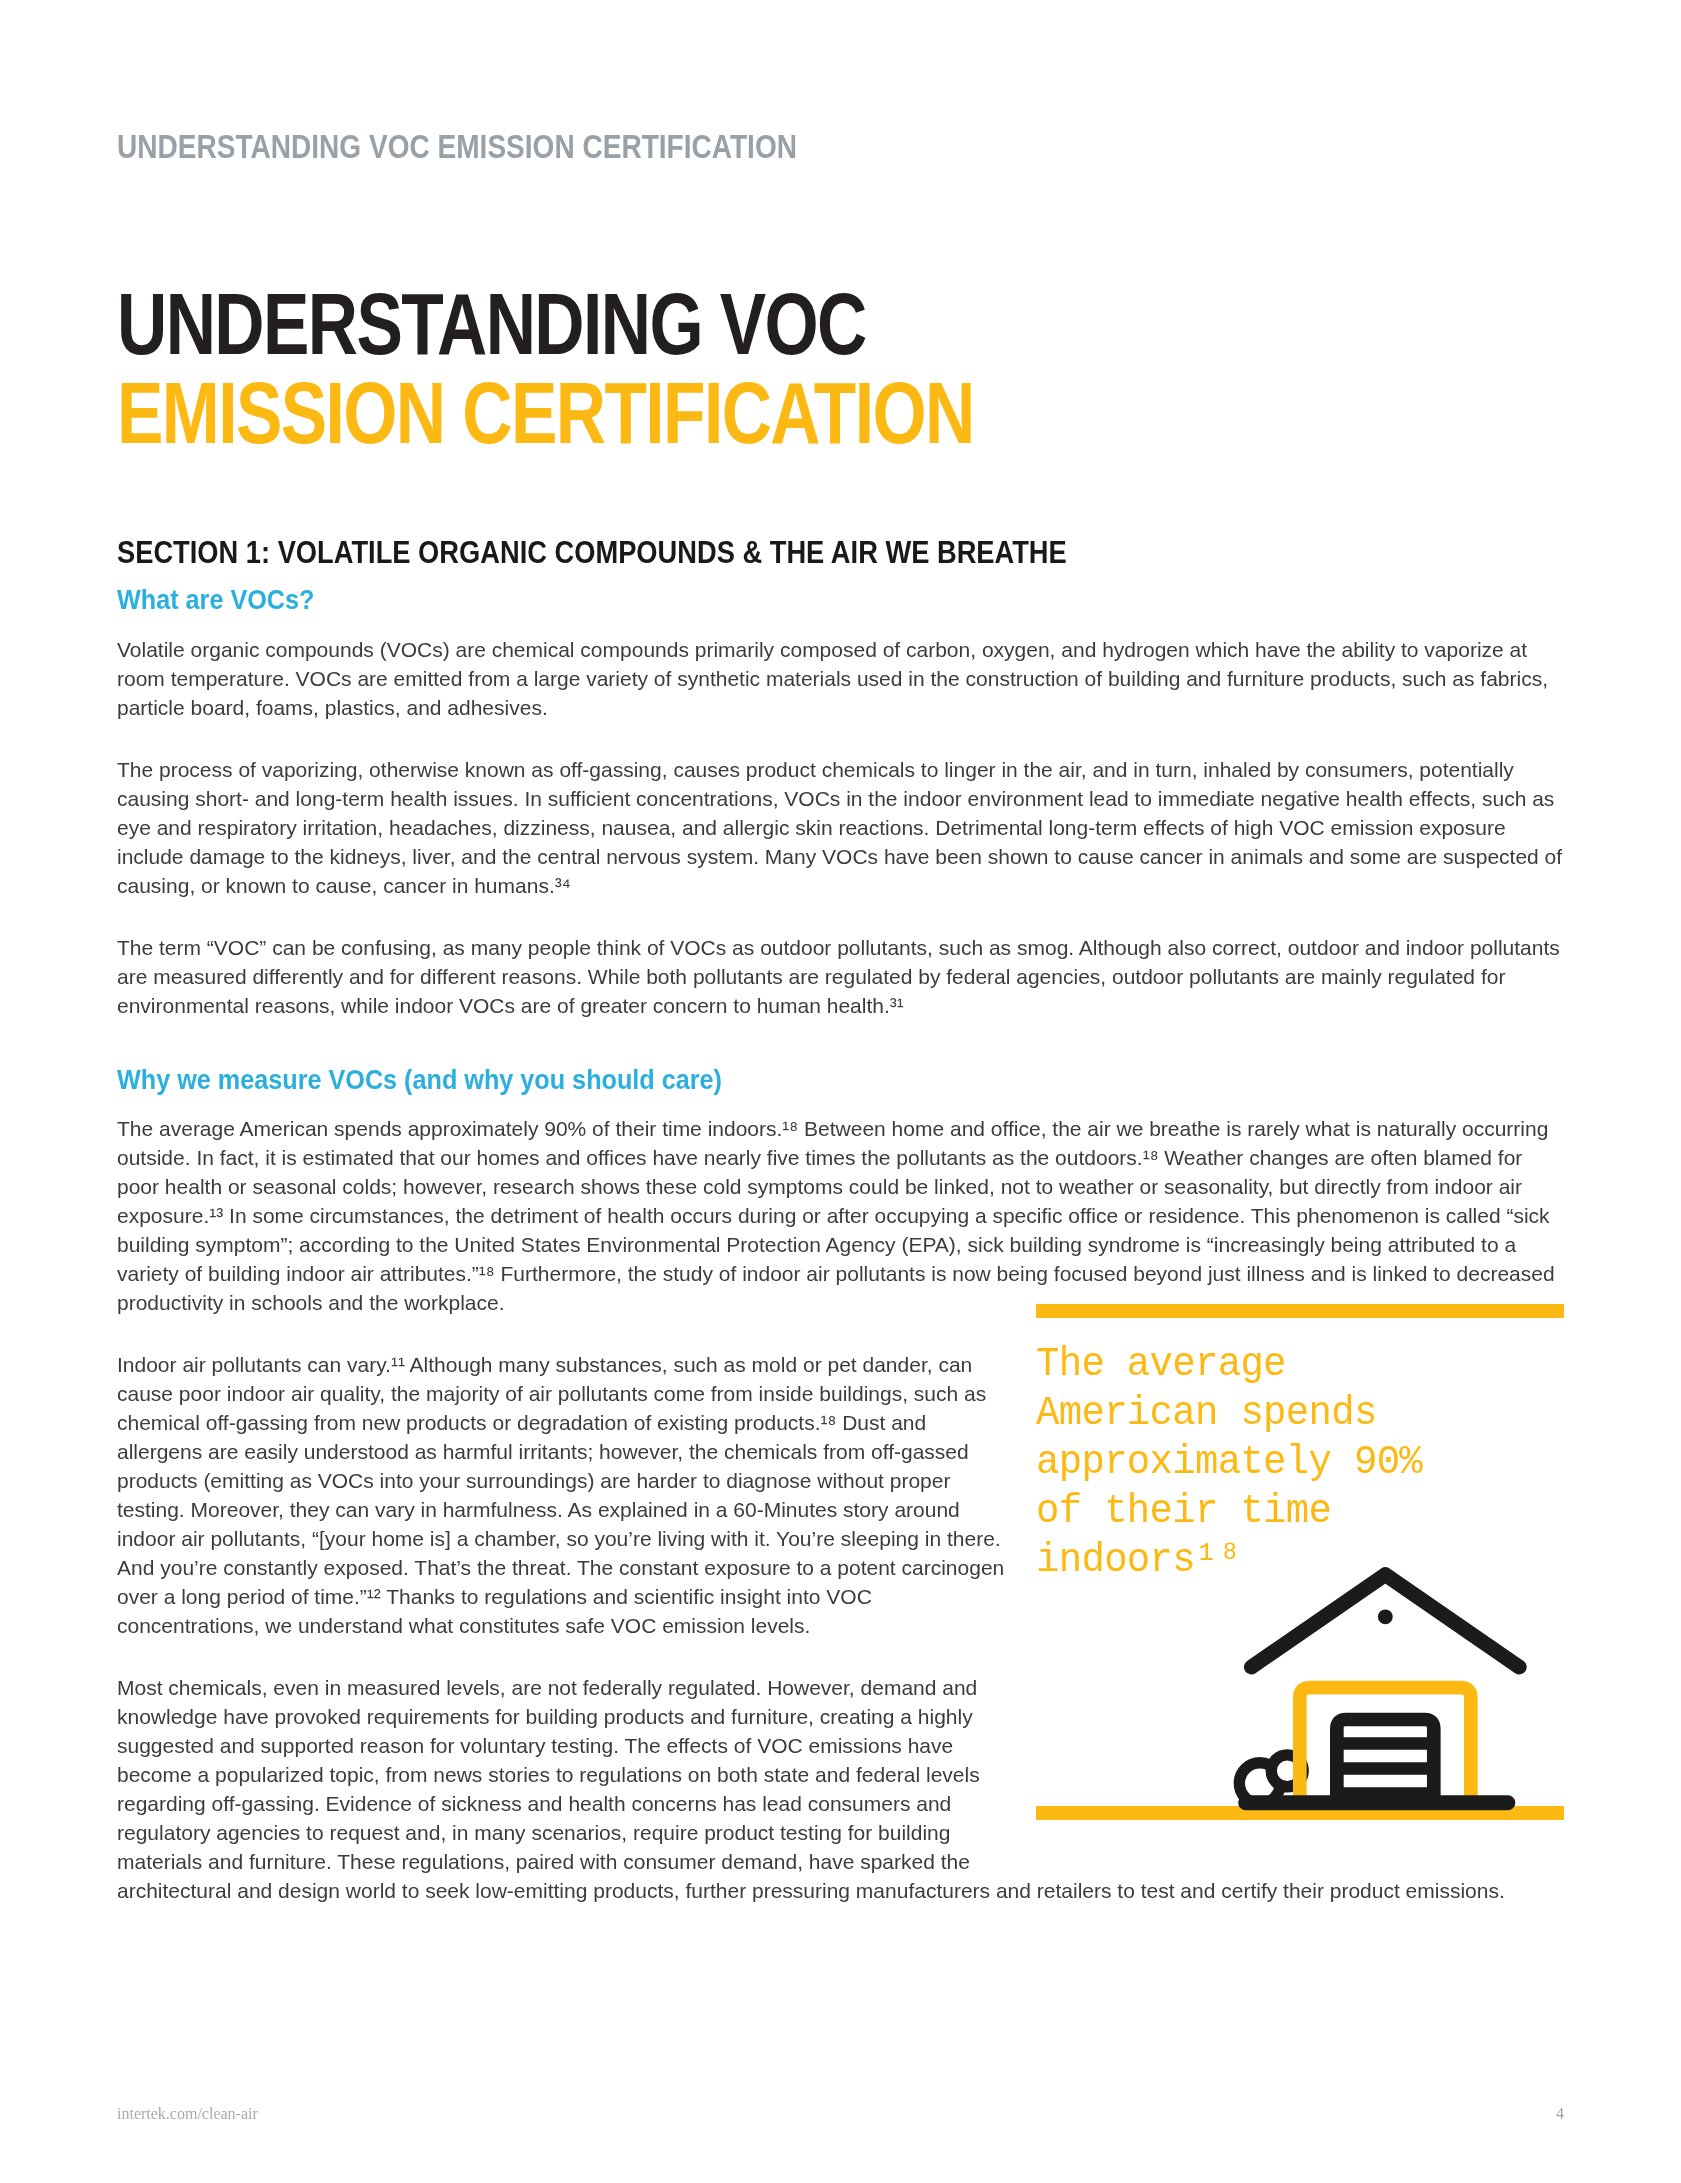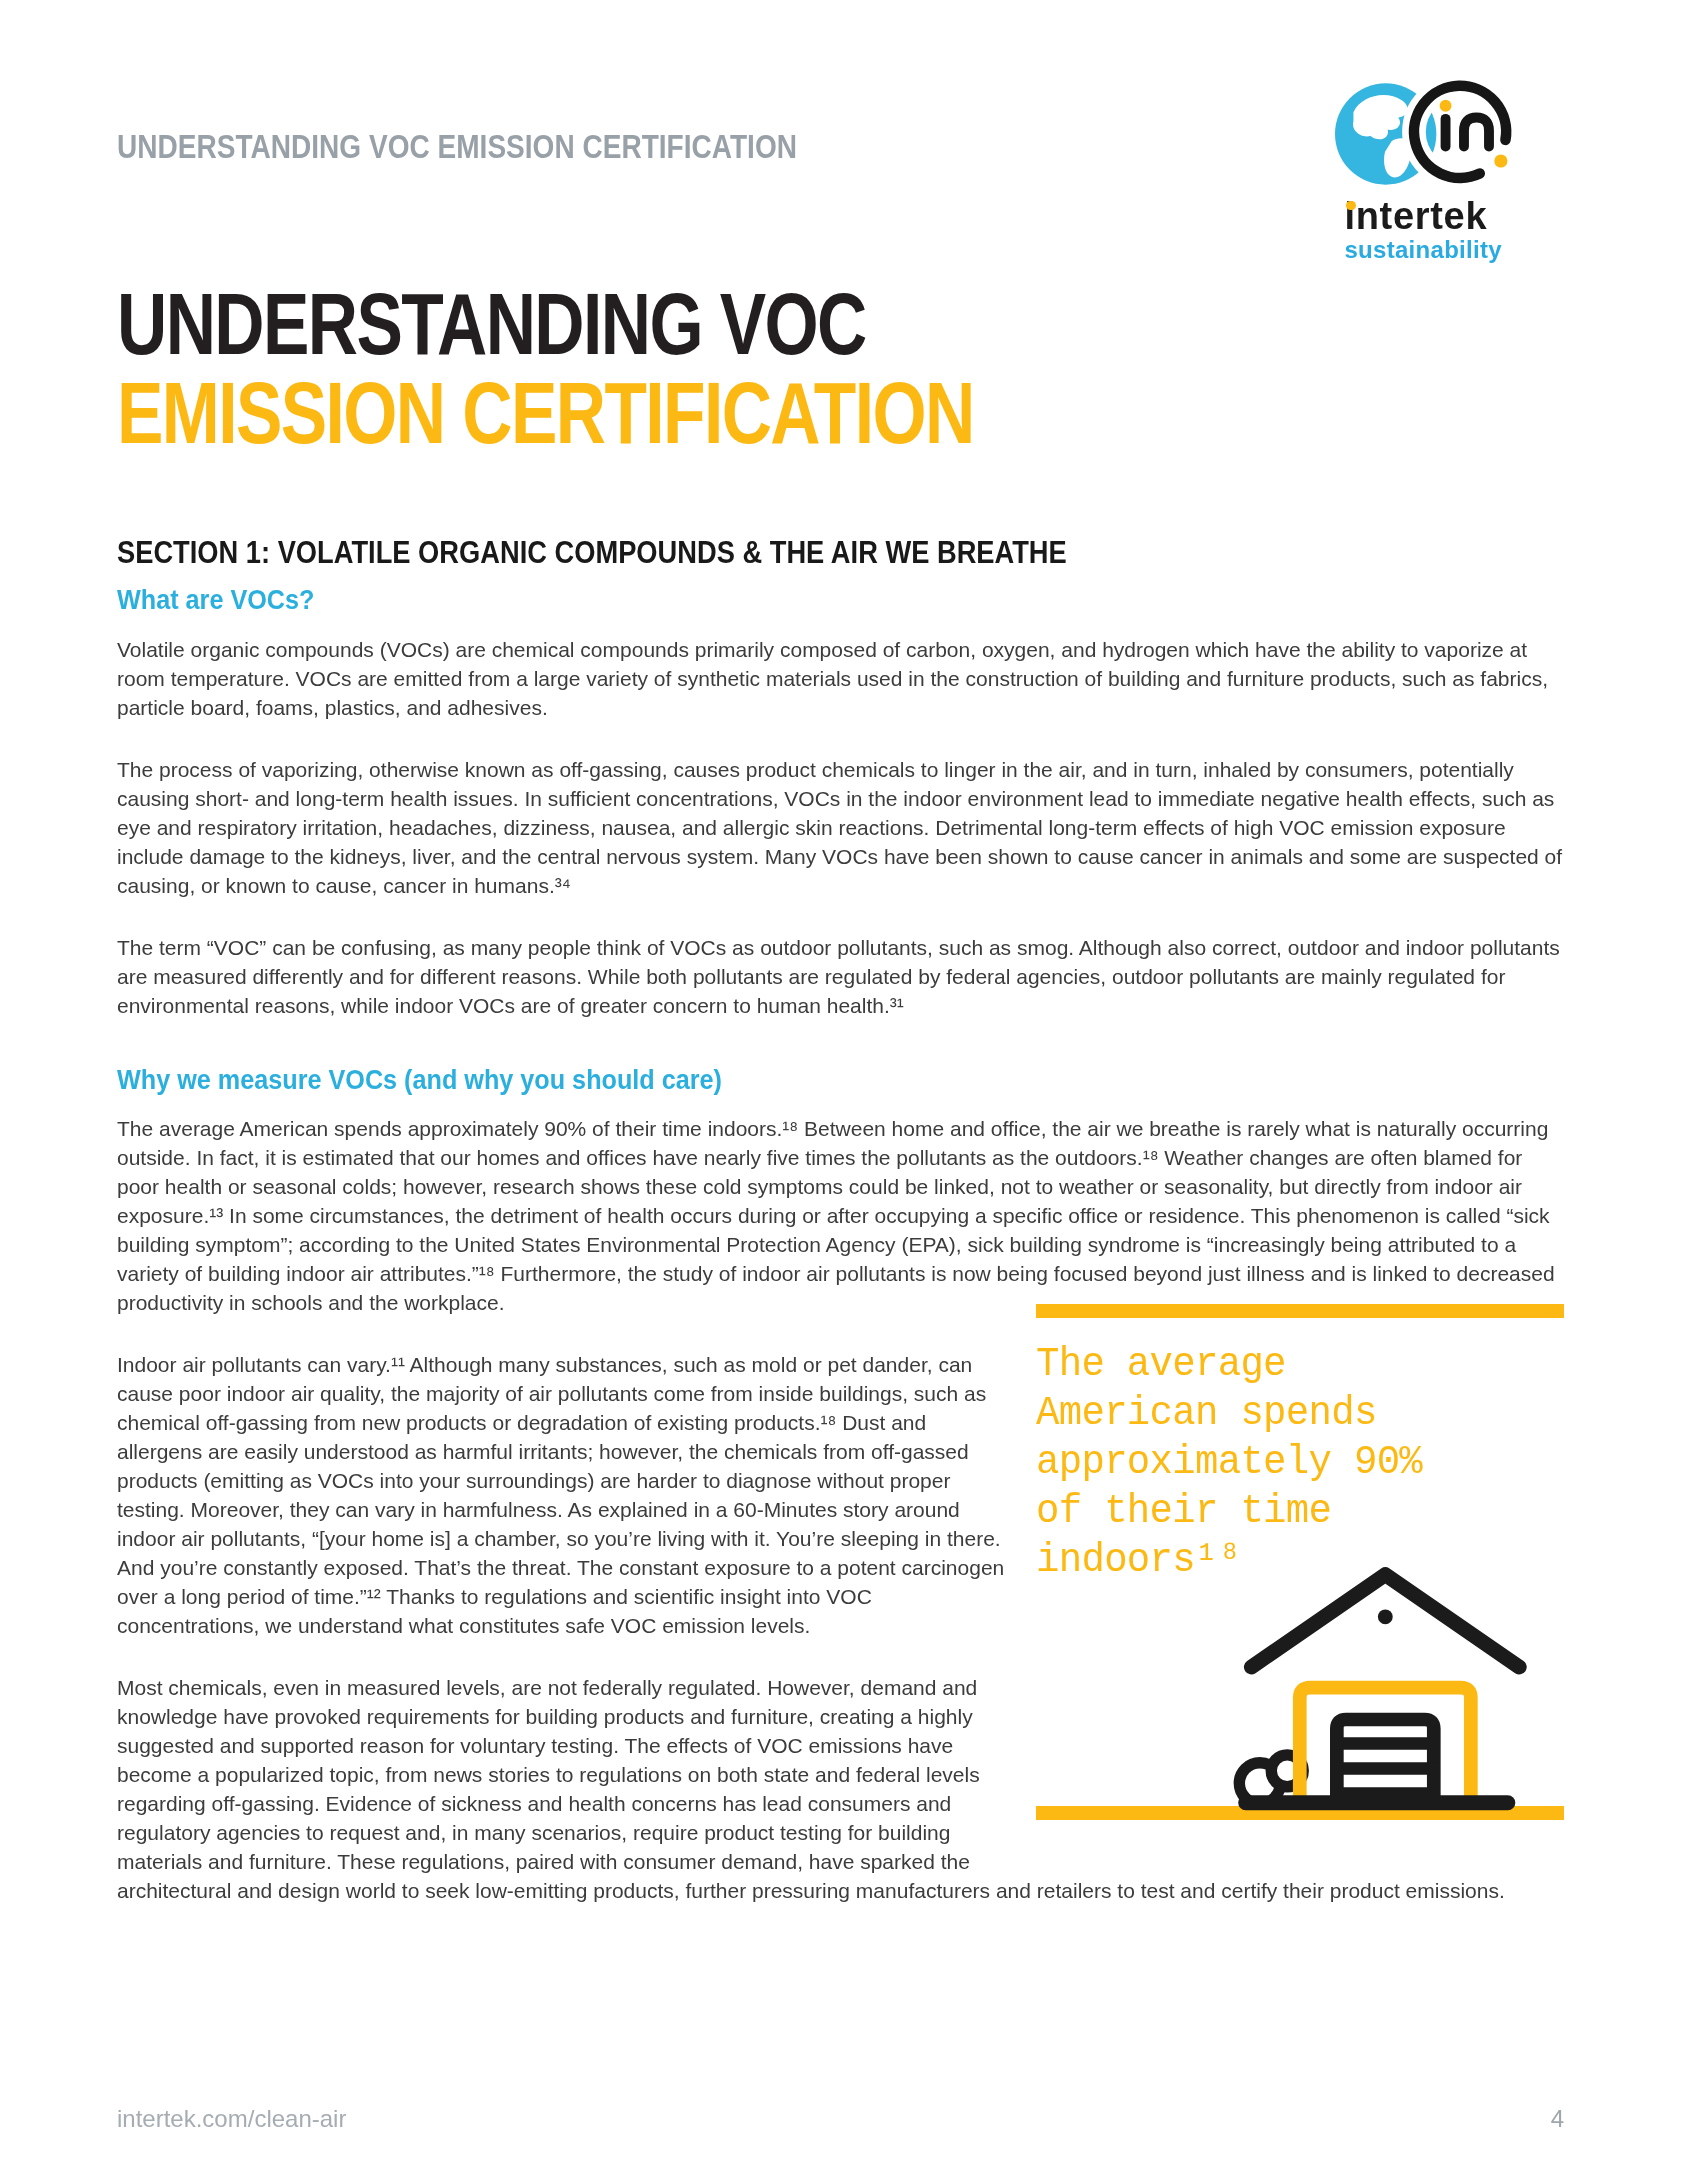--- a/index.html
+++ b/index.html
@@ -42,21 +42,21 @@
       border-top:14.5px solid #FDB913;border-bottom:14.5px solid #FDB913;font-family:Liberation Mono, monospace;}
   .pq-inner{height:466px;padding-top:22.4px;overflow:visible;}
   .pq-text{width:435px;font-size:41px;line-height:49px;font-weight:400;color:#FDB913;
            letter-spacing:-0.7px;transform:scaleX(.95);transform-origin:left top;}
   .pq-icon{margin:-40px 0 0 155px;}
 
   .clearfix::after{content:"";display:block;clear:both;}
 
   
   .footer{position:absolute;left:117px;right:117px;top:2105px;display:flex;
-          justify-content:space-between;align-items:baseline;font-size:24px;color:#a5acb2;}
+          justify-content:space-between;align-items:baseline;font-size:16px;color:#a5acb2;font-family:Liberation Serif, serif;}
   .footer .pageno{color:#9ea6ac;}
 </style>
 </head>
 <body>
 
 <div class="page">
   <div class="content">
 
     <div class="running-header">UNDERSTANDING VOC EMISSION CERTIFICATION</div>
 
@@ -104,42 +104,19 @@
           </div>
         </div>
       </aside>
 
       <p class="body-p">Indoor air pollutants can vary.¹¹ Although many substances, such as mold or pet dander, can cause poor indoor air quality, the majority of air pollutants come from inside buildings, such as chemical off-gassing from new products or degradation of existing products.¹⁸ Dust and allergens are easily understood as harmful irritants; however, the chemicals from off-gassed products (emitting as VOCs into your surroundings) are harder to diagnose without proper testing. Moreover, they can vary in harmfulness. As explained in a 60-Minutes story around indoor air pollutants, “[your home is] a chamber, so you’re living with it. You’re sleeping in there. And you’re constantly exposed. That’s the threat. The constant exposure to a potent carcinogen over a long period of time.”¹² Thanks to regulations and scientific insight into VOC concentrations, we understand what constitutes safe VOC emission levels.</p>
       <p class="body-p">Most chemicals, even in measured levels, are not federally regulated. However, demand and knowledge have provoked requirements for building products and furniture, creating a highly suggested and supported reason for voluntary testing. The effects of VOC emissions have become a popularized topic, from news stories to regulations on both state and federal levels regarding off-gassing. Evidence of sickness and health concerns has lead consumers and regulatory agencies to request and, in many scenarios, require product testing for building materials and furniture. These regulations, paired with consumer demand, have sparked the architectural and design world to seek low-emitting products, further pressuring manufacturers and retailers to test and certify their product emissions.</p>
     </div>
 
   </div>
 
-  <div class="logo">
-    <svg width="179" height="112" viewBox="0 0 272 170">
-
-      <circle cx="77" cy="85" r="77" fill="#35B6E0"></circle>
-      <path d="M28 52 C40 26 78 18 102 34 C116 44 112 58 96 60 C104 70 94 82 80 78 C84 92 66 98 54 88 C38 92 24 78 28 66 Z" fill="#ffffff"></path>
-      <path d="M86 96 C102 86 118 94 116 112 C114 136 100 156 86 150 C76 146 72 128 76 112 Z" fill="#ffffff"></path>
-
-      <circle cx="190" cy="82" r="70" fill="none" stroke="#ffffff" stroke-width="36"></circle>
-
-      <path d="M 259 94 A 70 70 0 1 0 220 145" fill="none" stroke="#161616" stroke-width="16" stroke-linecap="round"></path>
-
-      <path d="M168 62 V104" stroke="#161616" stroke-width="15" stroke-linecap="round"></path>
-      <path d="M196 104 V80 Q196 60 215 60 Q234 60 234 80 V104" fill="none" stroke="#161616" stroke-width="15" stroke-linecap="round"></path>
-
-      <circle cx="168" cy="42" r="9" fill="#FDB913"></circle>
-      <circle cx="252" cy="126" r="10" fill="#FDB913"></circle>
-    </svg>
-    <div class="wordmark">
-      <span>intertek</span>
-      <span class="idot"></span>
-    </div>
-    <div class="division">sustainability</div>
-  </div>
 
   <div class="footer">
     <span>intertek.com/clean-air</span>
     <span class="pageno">4</span>
   </div>
 </div>
 
 
 </body></html>

